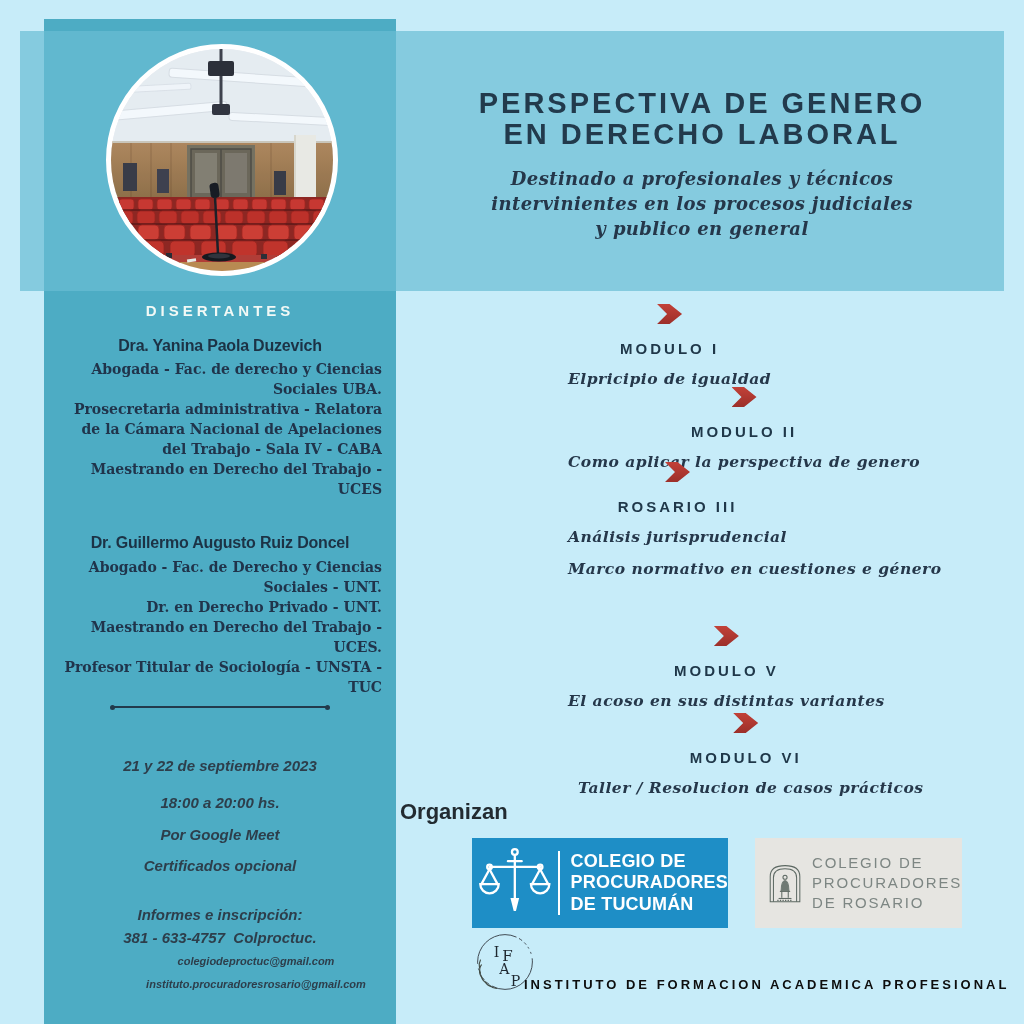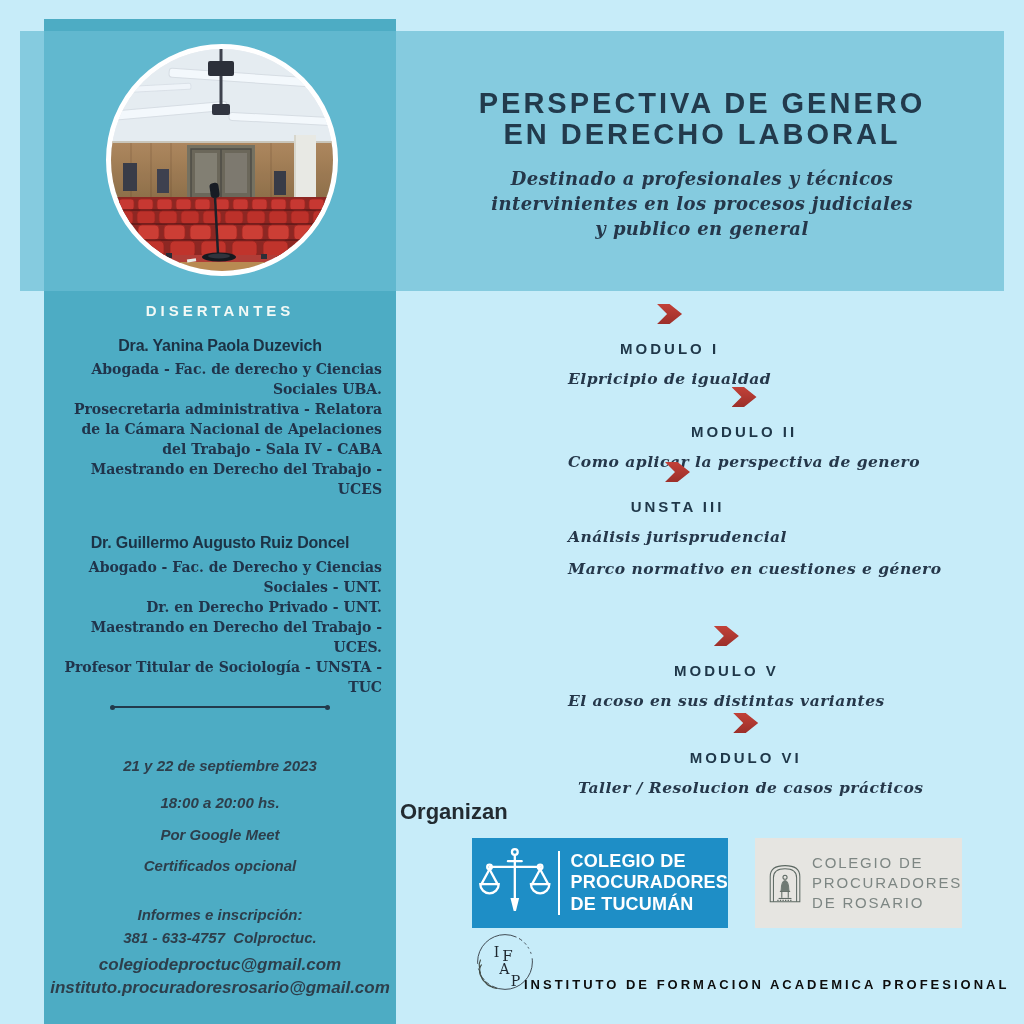--- a/index.html
+++ b/index.html
@@ -19,21 +19,21 @@
 
   .disertantes{top:302px;font-size:15px;font-weight:bold;letter-spacing:4px;color:#f2f9f6;}
   .speaker-name{font-size:16px;font-weight:bold;color:#1c3245;letter-spacing:-0.2px;}
   .speaker-details{left:58px;width:324px;text-align:right;font-family:"DejaVu Serif",serif;font-weight:700;font-size:14px;line-height:20px;color:#20344b;}
   .divider{top:706px;left:112px;width:216px;height:2px;background:#223a4c;z-index:4;position:absolute;}
   .divider::before,.divider::after{content:"";position:absolute;top:-1.5px;width:5px;height:5px;background:#223a4c;border-radius:50%;}
   .divider::before{left:-2px;}
   .divider::after{right:-2px;}
 
   .info{font-style:italic;font-weight:bold;color:#2d3e4b;font-size:15px;}
-  .info-small{font-size:17px;}
+  .info-small{font-size:11px;margin-left:36px;}
   .pre{white-space:pre-wrap;}
 
   .title{left:400px;top:88px;width:604px;text-align:center;font-size:29px;line-height:31px;font-weight:bold;letter-spacing:3px;color:#223a4c;}
   .subtitle{left:400px;top:166px;width:604px;text-align:center;font-family:"DejaVu Serif",serif;font-style:italic;font-weight:bold;font-size:18px;line-height:25px;color:#25374a;letter-spacing:0.4px;}
 
   .module{position:absolute;left:568px;z-index:4;}
   .module-head{display:flex;align-items:center;gap:16px;flex-direction:column;}
   .chevron{width:25px;height:20px;background:linear-gradient(#c24138,#9c2f2a);
     clip-path:polygon(0 0,50% 0,100% 50%,50% 100%,0 100%,40% 50%);}
   .module-label{font-size:15px;font-weight:bold;letter-spacing:3px;color:#1f3749;}
@@ -219,21 +219,21 @@
   <div class="module m2">
     <div class="module-head">
         <span class="chevron"></span>
       <span class="module-label">MODULO II</span>
       </div>
     <div class="module-desc">Como aplicar la perspectiva de genero</div>
   </div>
   <div class="module m3">
     <div class="module-head">
         <span class="chevron"></span>
-      <span class="module-label">UNSTA III</span>
+      <span class="module-label">ROSARIO III</span>
       </div>
     <div class="module-desc">Análisis jurisprudencial</div>
   </div>
   <div class="module m4">
     <div class="module-desc">Marco normativo en cuestiones e género</div>
   </div>
   <div class="module m5">
     <div class="module-head">
         <span class="chevron"></span>
       <span class="module-label">MODULO V</span>

